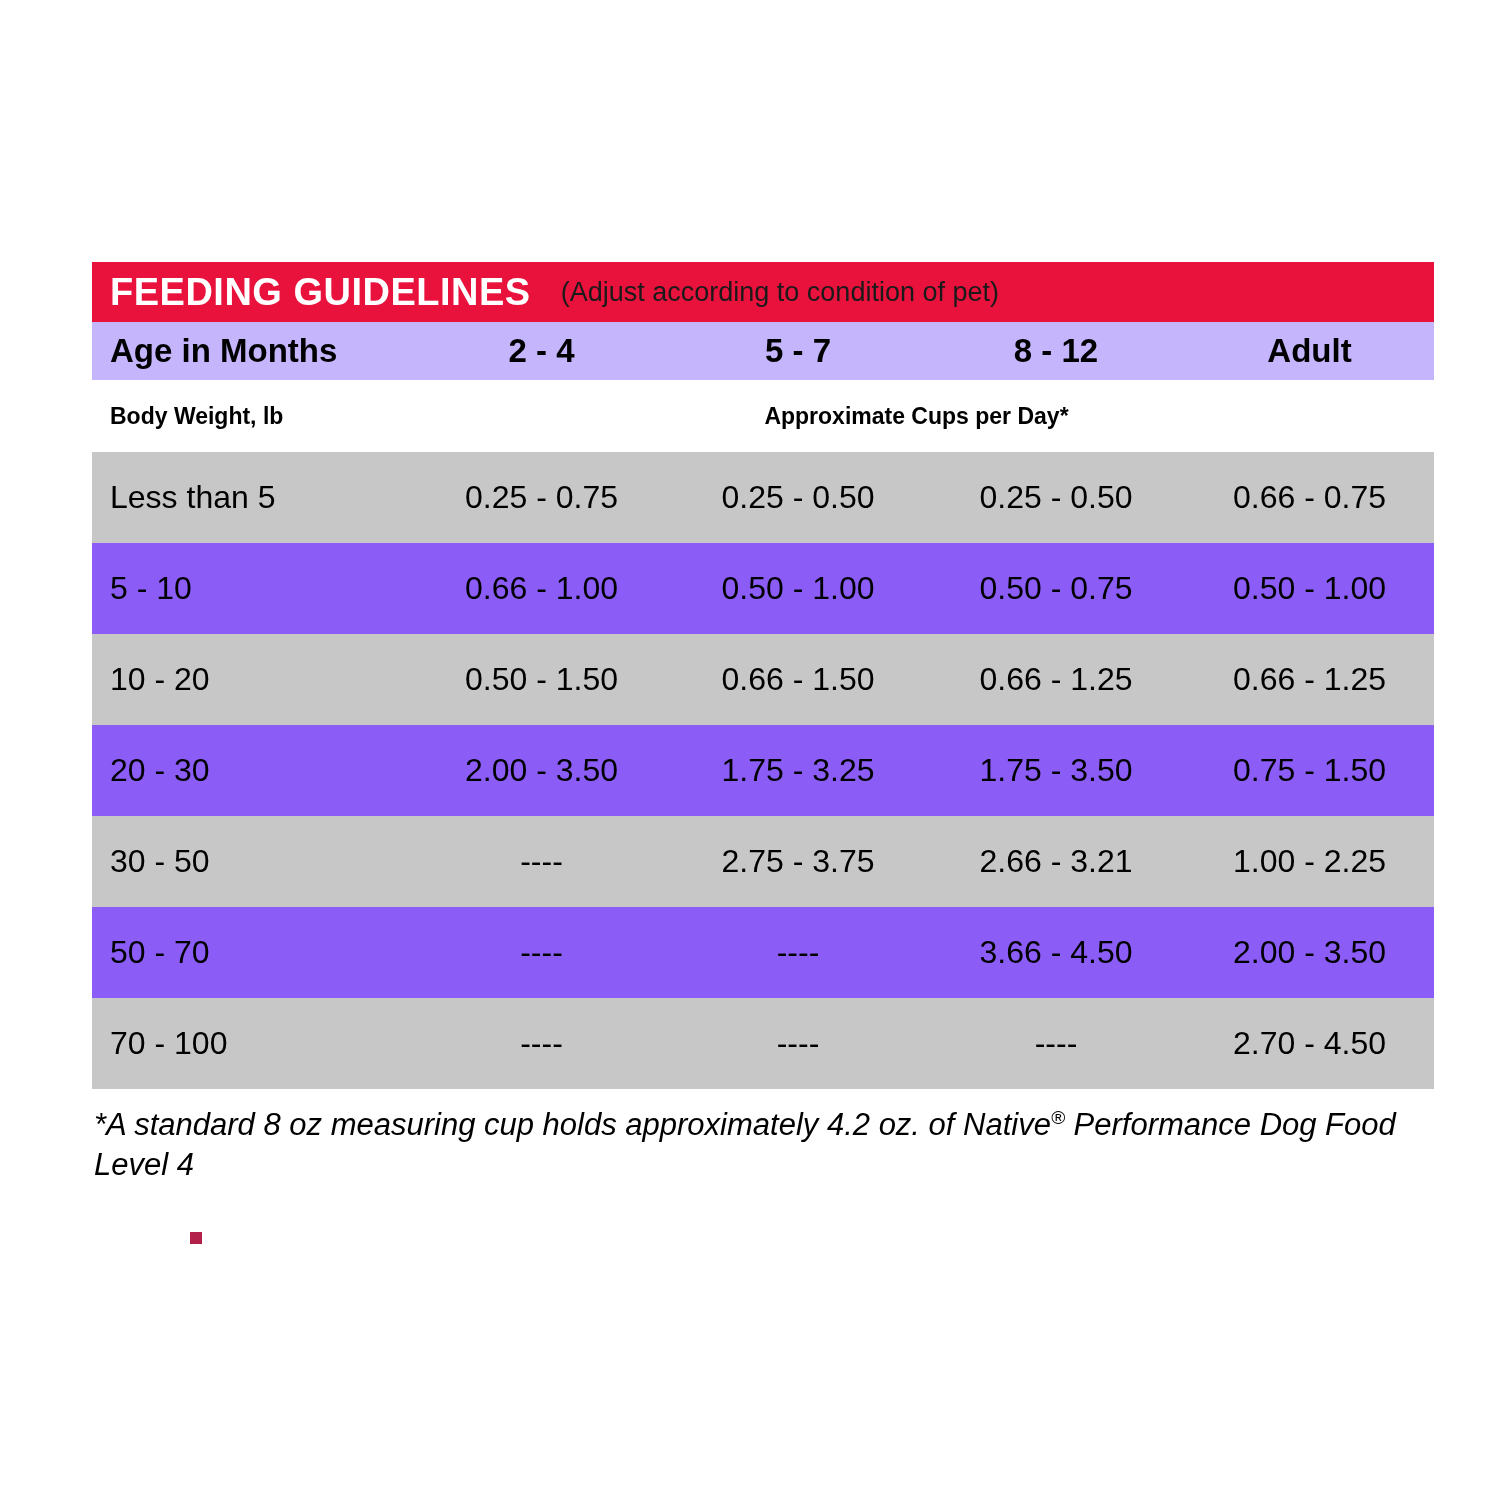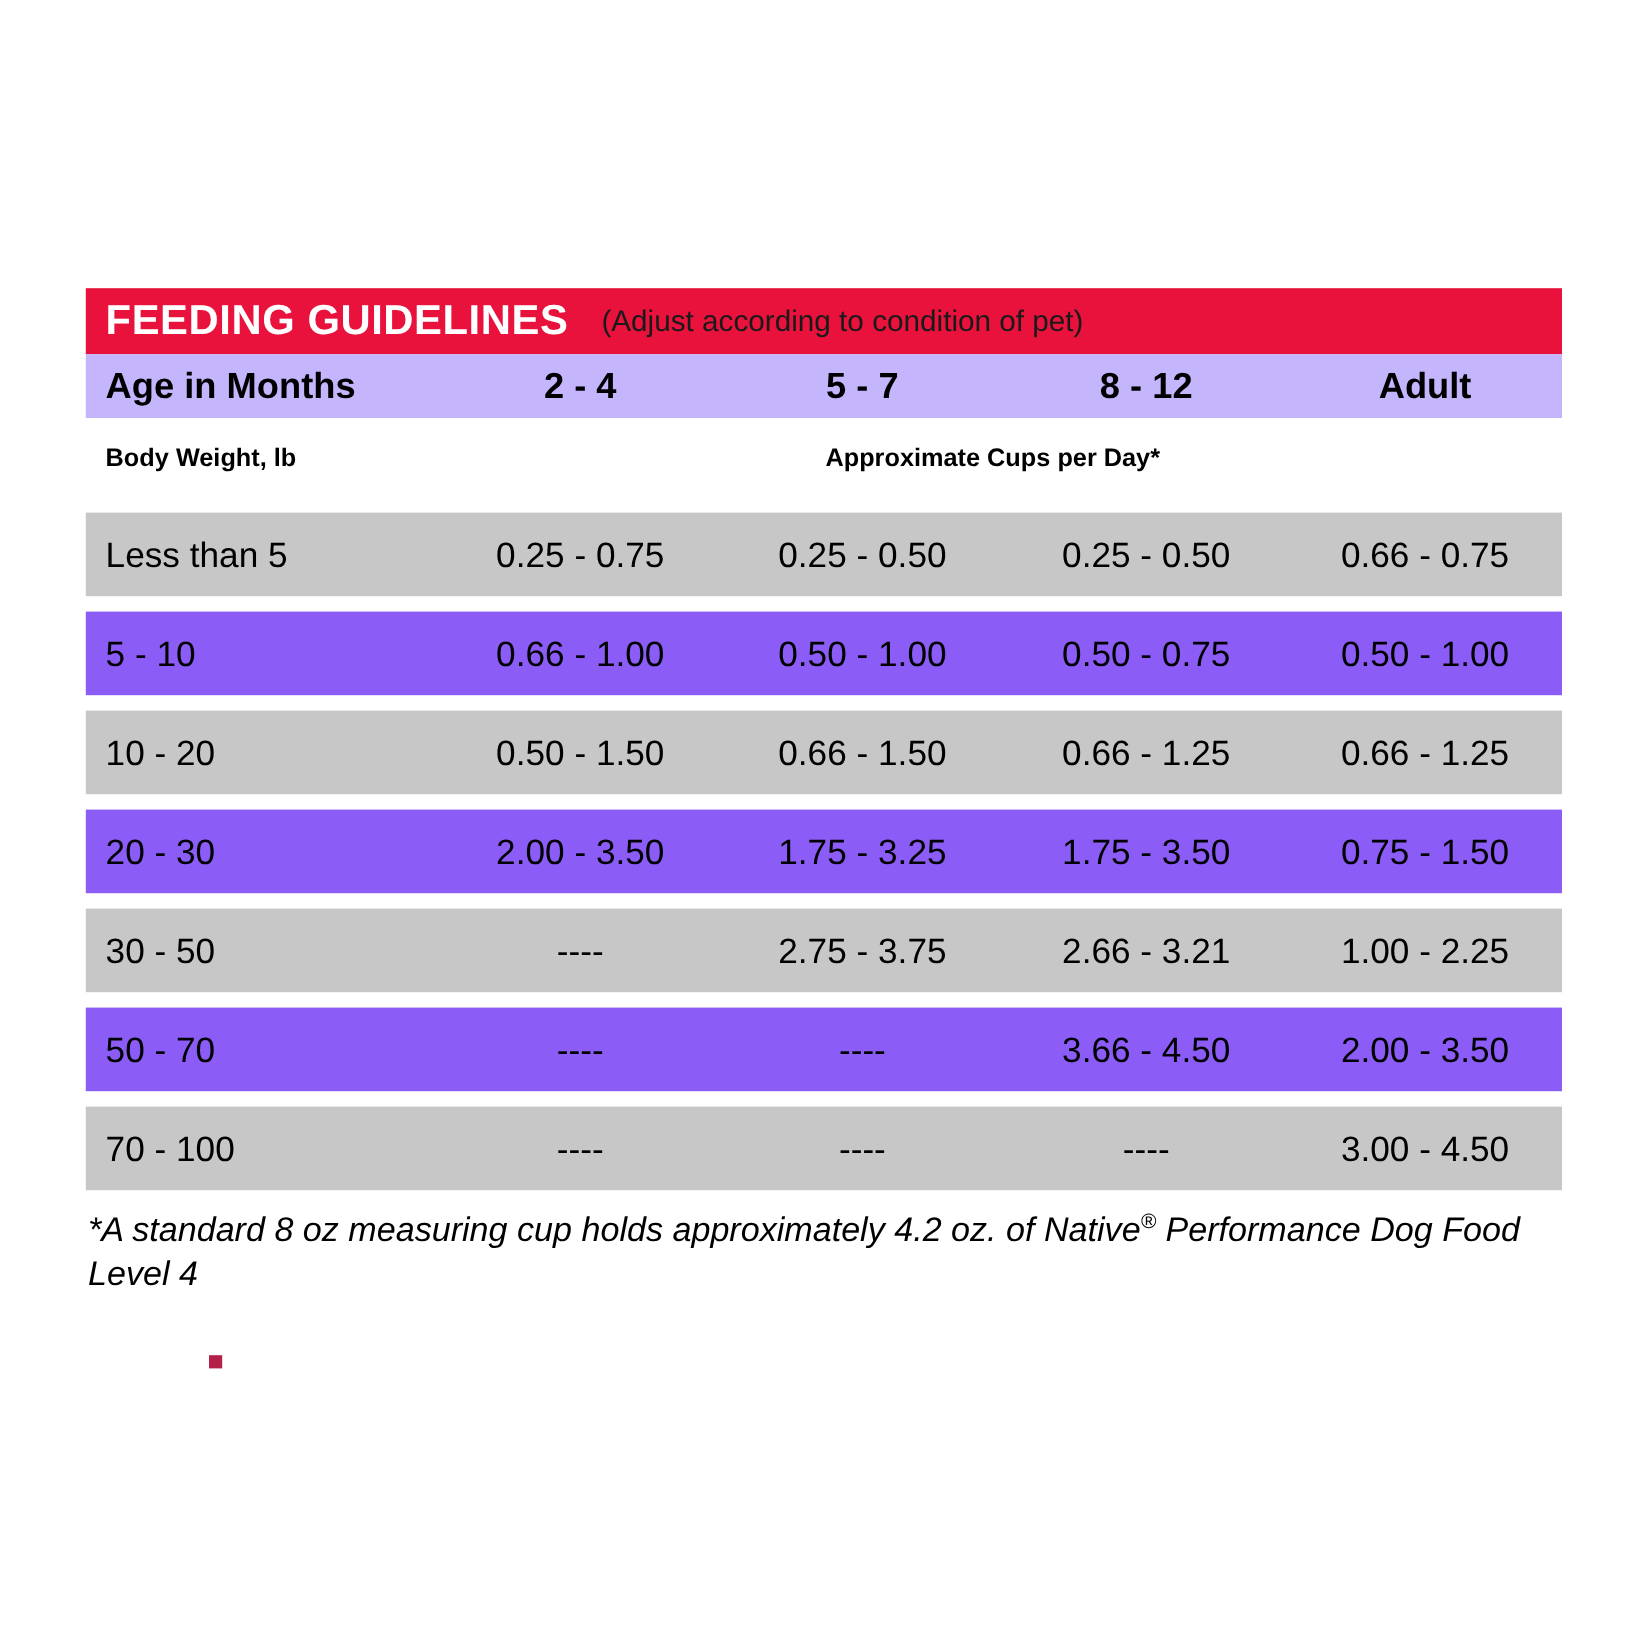--- a/index.html
+++ b/index.html
@@ -10,21 +10,21 @@
   body {
     width: 1500px;
     height: 1500px;
     font-family: "Liberation Sans", sans-serif;
     color: #000000;
     position: relative;
     overflow: hidden;
   }
   .sheet {
     position: absolute;
-    left: 78px;
+    left: 92px;
     top: 262px;
     width: 1342px;
   }
 
   
   .title-bar {
     background: #e8123c;
     height: 60px;
     display: flex;
     align-items: center;
@@ -84,25 +84,24 @@
 
   .approx {
     flex: 1;
     text-align: center;
     padding-right: 15px;
     box-sizing: border-box;
   }
 
   
   .data-row {
-    height: 76px;
-    display: flex;
-    align-items: center;
-    box-sizing: border-box;
-    margin-top: 14px;
+    height: 91px;
+    display: flex;
+    align-items: center;
+    box-sizing: border-box;
   }
   .data-row.shade { background: #c7c7c7; }
   .data-row.plain { background: #8b5cf6; }
   .data-row .cell {
     font-size: 32px;
     white-space: nowrap;
   }
 
   
   .footnote {
@@ -197,21 +196,21 @@
     <span class="cell c2">----</span>
     <span class="cell c3">3.66 - 4.50</span>
     <span class="cell c4">2.00 - 3.50</span>
   </div>
 
   <div class="data-row shade">
     <span class="cell c0">70 - 100</span>
     <span class="cell c1">----</span>
     <span class="cell c2">----</span>
     <span class="cell c3">----</span>
-    <span class="cell c4">3.00 - 4.50</span>
+    <span class="cell c4">2.70 - 4.50</span>
   </div>
 
   <div class="footnote">
     <span>*A standard 8 oz measuring cup holds approximately 4.2 oz. of Native</span><sup>®</sup><span> Performance Dog Food Level 4</span>
   </div>
 
 </div>
 
 <div class="red-dot"></div>
 

